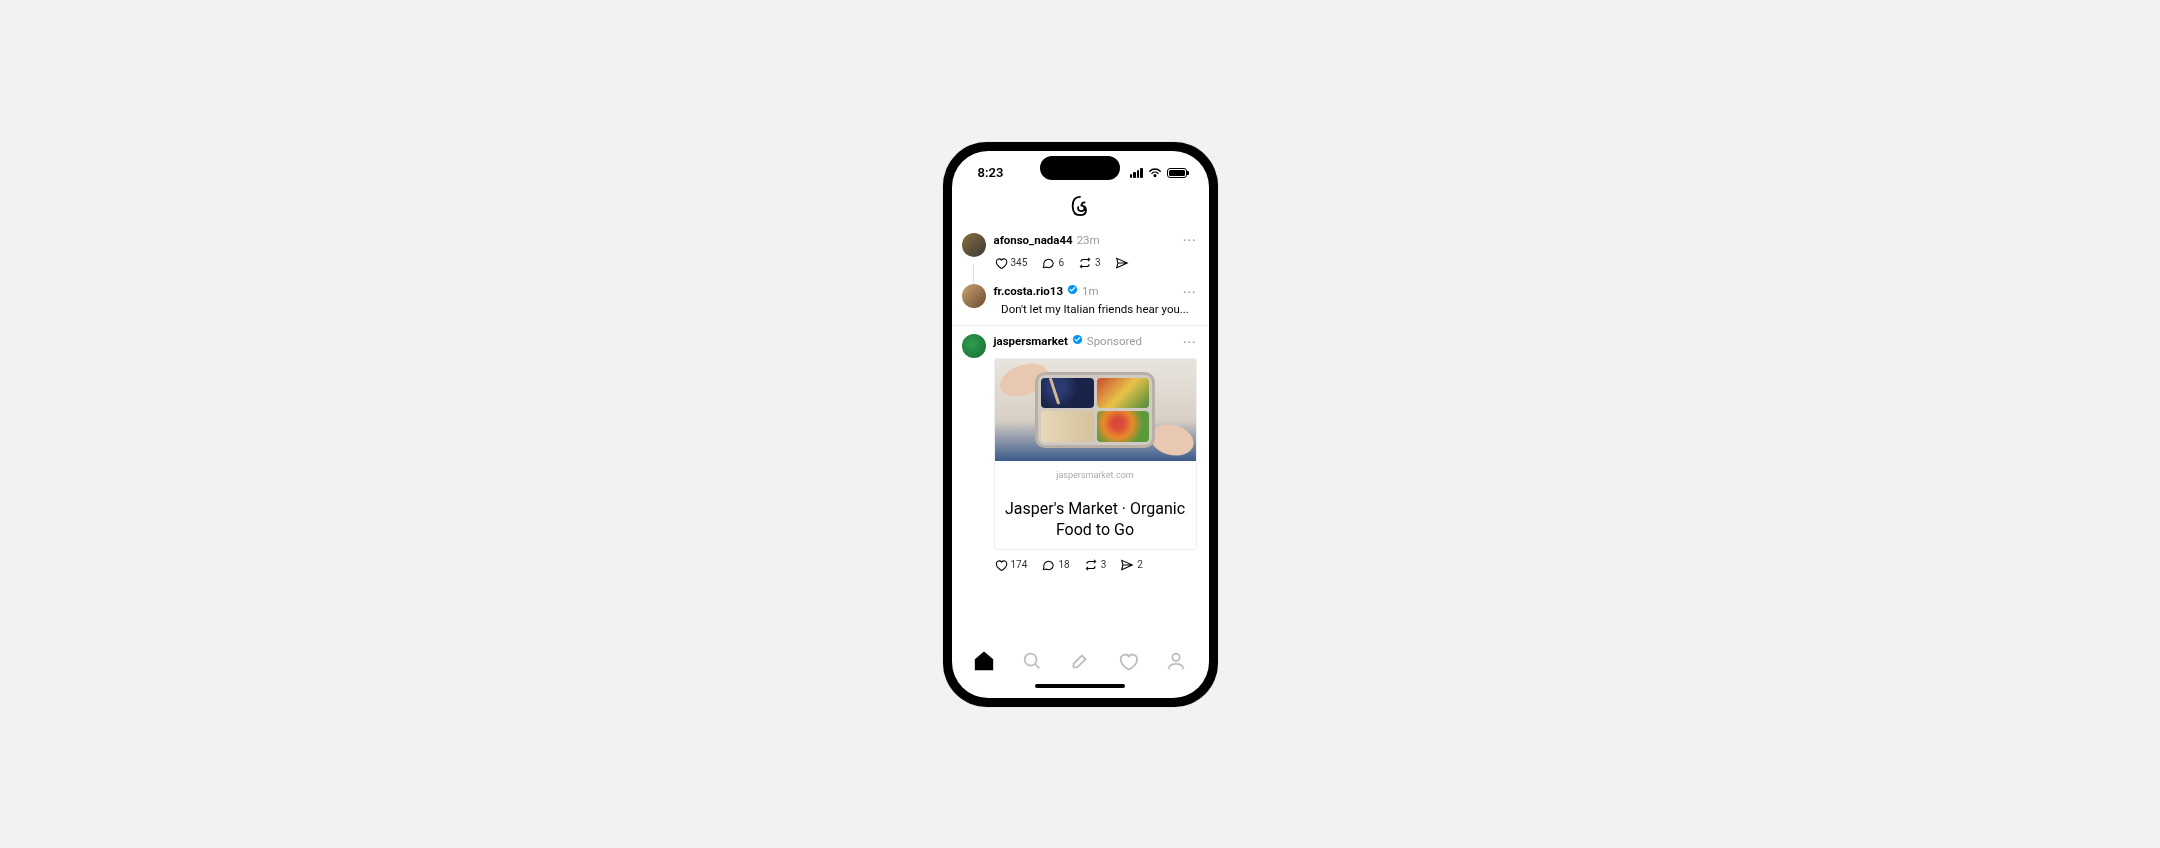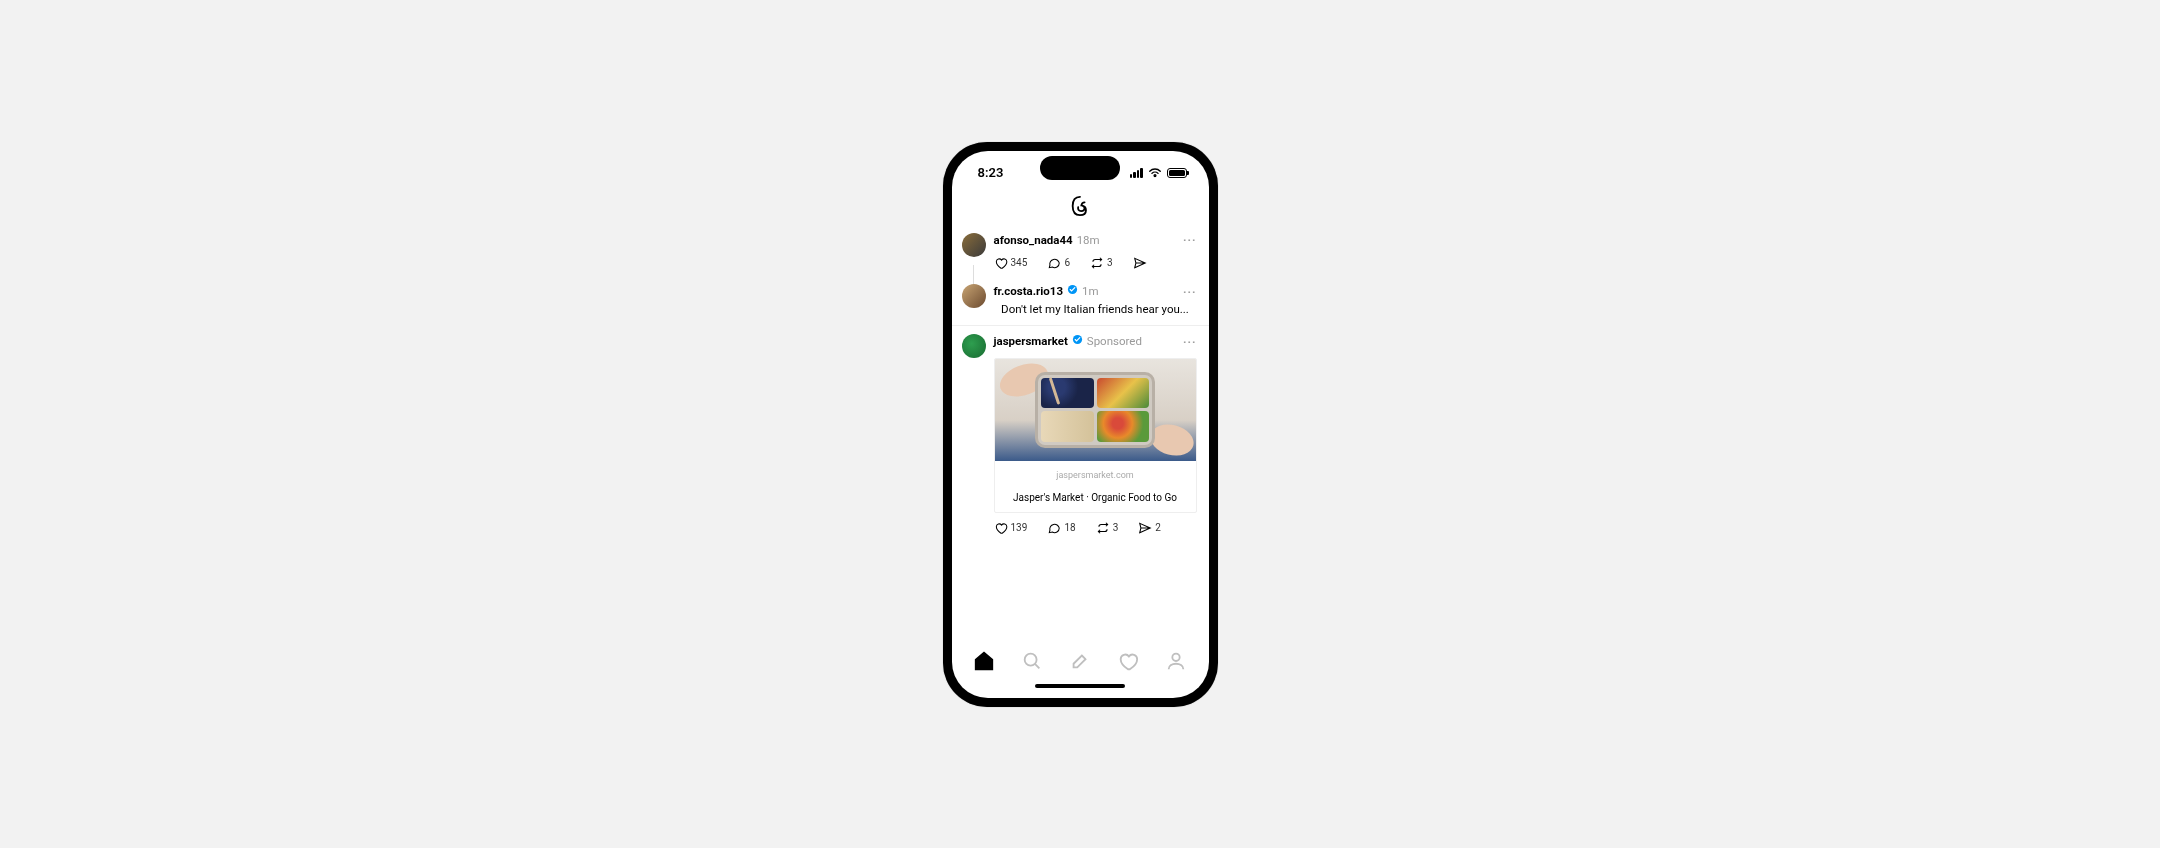--- a/index.html
+++ b/index.html
@@ -61,21 +61,21 @@
   .av-2{background:linear-gradient(135deg,#c9a574,#6b4a2f)}
   .av-3{background:radial-gradient(circle at 40% 40%,#2e9e4f 0%,#1f7a3a 70%)}
   .thread-line{position:absolute;left:21px;top:40px;bottom:-8px;width:1.5px;background:#ddd}
   .body{flex:1;min-width:0}
   .row{display:flex;align-items:center;gap:4px}
   .uname{font-weight:700;color:#000}
   .verified{color:#0095f6}
   .ts{color:#999}
   .more{margin-left:auto;color:#999;cursor:pointer;letter-spacing:1px;font-weight:700;line-height:0}
   .text{margin-top:2px;color:#000}
-  .actions{display:flex;align-items:center;gap:20px;margin-top:8px;color:#000}
+  .actions{display:flex;align-items:center;gap:14px;margin-top:8px;color:#000}
   .act{display:flex;align-items:center;gap:3px;cursor:pointer}
   .act svg{width:14px;height:14px;stroke:#000;stroke-width:1.8;fill:none}
   .act span{font-size:10px;color:#333}
   .reply{padding-top:6px}
   .reply .avatar{width:24px;height:24px}
   
   .media{
     margin-top:8px;border:1px solid #eee;border-radius:2px;overflow:hidden;
   }
   .media-img{
@@ -92,21 +92,21 @@
   .c1{background:radial-gradient(circle at 30% 30%,#2a3a70 20%,#1a2448 50%),#1a2448;border-radius:4px}
   .c2{background:linear-gradient(135deg,#c94a2f,#e8c24a 50%,#4a8a3a);border-radius:4px}
   .c3{background:linear-gradient(90deg,#e8d8b8,#d4c29a);border-radius:4px}
   .c4{background:radial-gradient(circle at 40% 40%,#d94a3a 15%,#e88a2a 40%,#5a9a3a 70%);border-radius:4px}
   .hand{position:absolute;background:#e8c8b0;border-radius:50%}
   .hand.l{width:50px;height:30px;left:4px;top:6px;transform:rotate(-20deg)}
   .hand.r{width:44px;height:30px;right:2px;bottom:6px;transform:rotate(15deg)}
   .fork{position:absolute;left:58px;top:18px;width:3px;height:28px;background:#d4b896;border-radius:2px;transform:rotate(-18deg)}
   .card-info{padding:8px 10px}
   .card-domain{font-size:9px;color:#aaa}
-  .card-title{font-size:10px;color:#000;margin-top:10px}
+  .card-title{font-size:16px;color:#000;margin-top:17px}
   
   .tabbar{
     height:42px;flex:0 0 42px;
     display:flex;align-items:center;justify-content:space-around;
     border-top:0;padding:0 8px;
   }
   .tab svg{width:22px;height:22px;stroke:#bfbfbf;stroke-width:2;fill:none}
   .tab.active svg{fill:#000;stroke:#000}
   .home-ind{height:14px;flex:0 0 14px;display:flex;align-items:flex-start;justify-content:center}
   .home-ind div{width:90px;height:4px;background:#000;border-radius:3px}
@@ -147,21 +147,21 @@
     </div>
 
     <div class="feed">
 
       <div class="post">
         <div class="thread-line"></div>
         <div class="avatar av-1"></div>
         <div class="body">
           <div class="row">
             <span class="uname">afonso_nada44</span>
-            <span class="ts">18m</span>
+            <span class="ts">23m</span>
             <span class="more">···</span>
           </div>
           <div class="actions">
             <div class="act">
               <svg viewBox="0 0 24 24">
                   <path d="M12 21s-8-5.3-8-11a5 5 0 019-3 5 5 0 019 3c0 5.7-8 11-8 11z"></path>
                 </svg>
               <span>345</span>
             </div>
             <div class="act">
@@ -234,21 +234,21 @@
             <div class="card-info">
               <div class="card-domain">jaspersmarket.com</div>
               <div class="card-title">Jasper's Market · Organic Food to Go</div>
             </div>
           </div>
           <div class="actions">
             <div class="act">
               <svg viewBox="0 0 24 24">
                   <path d="M12 21s-8-5.3-8-11a5 5 0 019-3 5 5 0 019 3c0 5.7-8 11-8 11z"></path>
                 </svg>
-              <span>139</span>
+              <span>174</span>
             </div>
             <div class="act">
               <svg viewBox="0 0 24 24">
                   <path d="M21 12a8 8 0 01-11.8 7L4 20l1-4.2A8 8 0 1121 12z"></path>
                 </svg>
               <span>18</span>
             </div>
             <div class="act">
               <svg viewBox="0 0 24 24">
                   <path d="M17 3l3 3-3 3M20 6H9a4 4 0 00-4 4M7 21l-3-3 3-3M4 18h11a4 4 0 004-4"></path>

